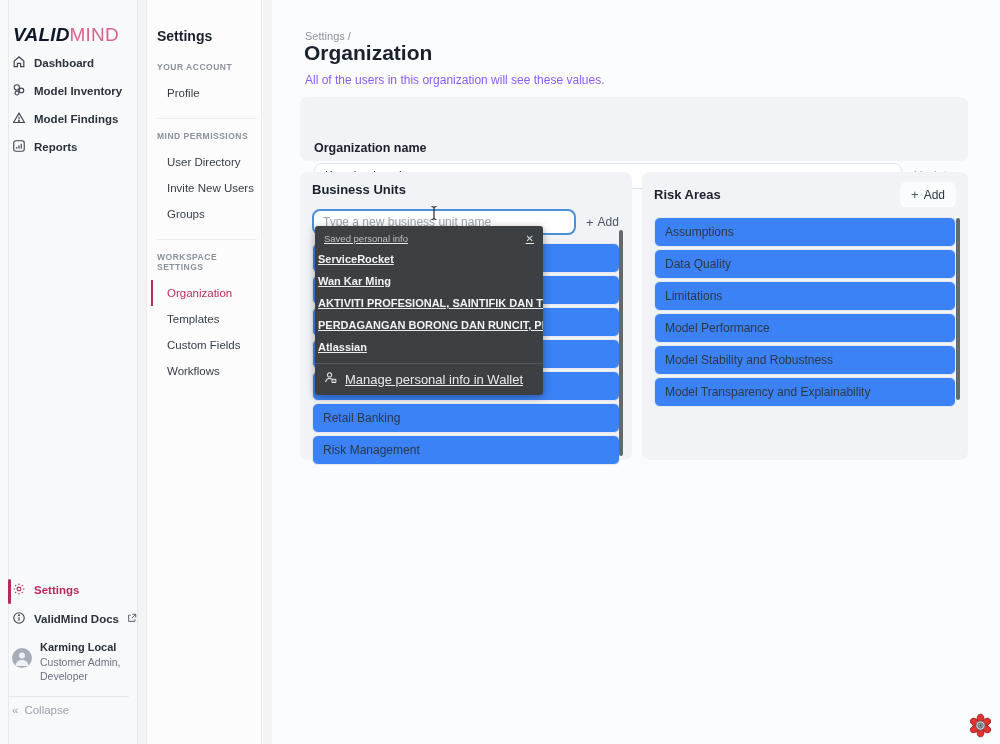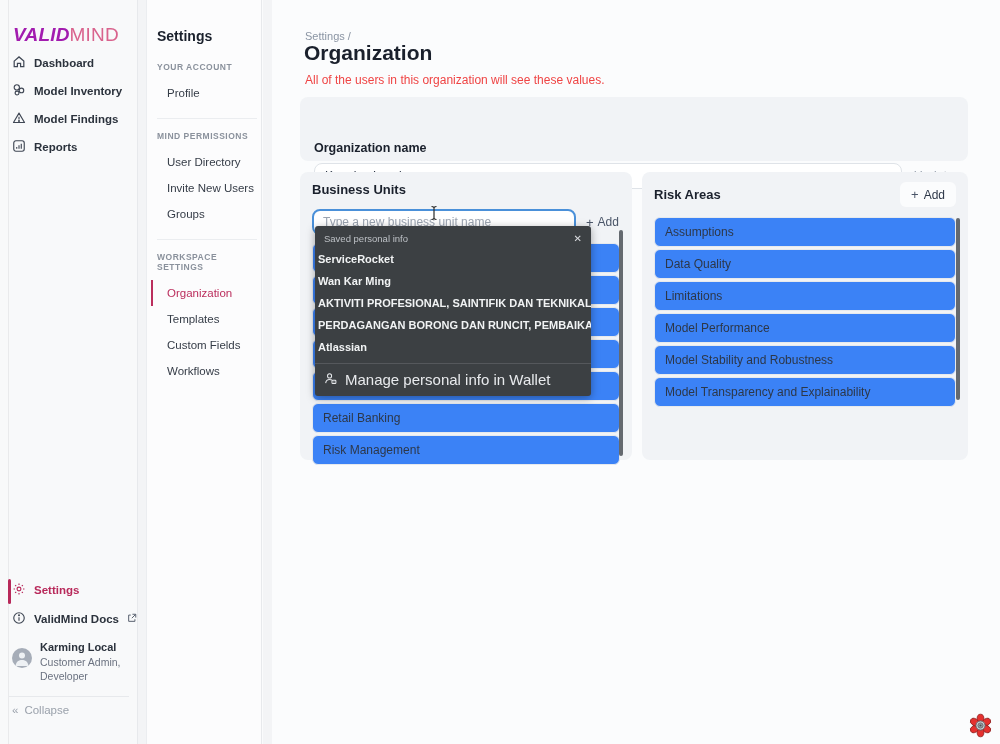--- a/index.html
+++ b/index.html
@@ -4,21 +4,21 @@
 <style>
   * { margin:0; padding:0; box-sizing:border-box; }
   html,body { width:1000px; height:744px; }
   body { font-family:"Liberation Sans", sans-serif; background:#fff; }
   .app { position:relative; width:1000px; height:744px; background:#fafbfc; overflow:hidden; }
 
   
   .sidebar { position:absolute; left:0; top:0; width:138px; height:744px; background:#f8f9fa; border-right:1px solid #e7e9ec; }
   .sidebar-inner-line { position:absolute; left:8px; top:0; width:1px; height:744px; background:#e9eaec; }
   .logo { position:absolute; left:13px; top:24px; font-size:19px; letter-spacing:.2px; }
-  .logo .bold { color:#a21caf; font-weight:800; font-style:italic;margin-top:35px; }
+  .logo .bold { color:#0f172a; font-weight:800; font-style:italic;margin-top:35px; }
   .logo .light { color:#d9638d; font-weight:400; }
   .side-item { position:absolute; left:12px; display:flex; align-items:center; gap:8px; font-size:11.5px; font-weight:600; color:#2b323c; cursor:pointer; }
   .side-item svg { flex:0 0 auto; }
   .si-dash { top:55px; } .si-inv { top:83px; } .si-find { top:111px; } .si-rep { top:139px; }
   .si-settings { top:582px; color:#b8295a; }
   .settings-bar { position:absolute; left:8px; top:579px; width:3px; height:25px; background:#b8295a; border-radius:2px; }
   .si-docs { top:611px; }
   .user-block { position:absolute; left:12px; top:640px; width:118px; display:flex; gap:8px; cursor:pointer; }
   .avatar { width:20px; height:20px; border-radius:50%; background:#a6adb8; position:relative; overflow:hidden; flex:0 0 auto; margin-top:8px; }
   .user-text { font-size:10.5px; color:#6b7280; line-height:1.35; }
@@ -34,21 +34,21 @@
   .sn-title { font-size:14px; font-weight:700; color:#1a202c; margin-bottom:18px; }
   .sn-section-label { font-size:8.5px; letter-spacing:.5px; color:#8a919c; font-weight:700; margin:0 0 8px 0; }
   .sn-item { font-size:11.5px; color:#353c47; padding:7px 0 7px 10px; cursor:pointer; position:relative; }
   .sn-item.active { color:#bb2e5d; border-left:2px solid #bb2e5d; margin-left:-6px; padding-left:14px; }
   .sn-divider { height:1px; background:#ebedf0; margin:12px 4px 12px 0; }
 
   
   .main { position:absolute; left:272px; top:0; width:728px; height:744px; background:#fbfcfd; }
   .breadcrumb { position:absolute; left:33px; top:30px; font-size:11px; color:#8a94a3; }
   .page-title { position:absolute; left:32px; top:41px; font-size:21px; font-weight:700; color:#1a202c; }
-  .page-subtitle { position:absolute; left:33px; top:73px; font-size:12px; color:#ef4444; }
+  .page-subtitle { position:absolute; left:33px; top:73px; font-size:12px; color:#8b5cf6; }
 
   .card { position:absolute; background:#f1f3f6; border-radius:8px; }
   .card-org { left:28px; top:97px; width:668px; height:64px; padding:10px 14px; }
   .org-label { font-size:12.5px; font-weight:700; color:#1a202c;margin-top:34px; }
   .org-row { display:flex; align-items:center; margin-top:8px; gap:12px; }
   .org-input { width:594px; height:26px; background:#fff; border:1px solid #dfe3e8; border-radius:8px; font-size:12px; color:#2d3748; padding:0 10px; font-family:"Liberation Sans",sans-serif; }
   .update-btn { font-size:12.5px; color:#97a0ad; background:none; border:none; cursor:pointer; font-family:"Liberation Sans",sans-serif; }
 
   .card-bu { left:28px; top:172px; width:332px; height:288px; padding:10px 12px; }
   .card-ra { left:370px; top:172px; width:326px; height:288px; padding:10px 12px; }
@@ -61,26 +61,26 @@
   .add-chip-btn { display:flex; gap:5px; align-items:center; font-size:12px; color:#2d3748; background:#fbfcfd; border:none; border-radius:6px; padding:5px 11px; cursor:pointer; font-family:"Liberation Sans",sans-serif; }
   .plus { font-size:13px; color:#4a5568; }
   .item-list { margin-top:8px; }
   .card-ra .item-list { margin-top:10px; }
   .item-row { height:30px; line-height:29px; background:#3b82f6; border:1px solid #e6e9ed; border-radius:6px; font-size:12px; color:#2d3748; padding-left:10px; margin-bottom:2px; cursor:pointer; white-space:nowrap; overflow:hidden; }
   .scroll-thumb { position:absolute; width:4px; background:#64696f; border-radius:3px; }
   .thumb-bu { right:9px; top:58px; height:226px; }
   .thumb-ra { right:8px; top:46px; height:182px; }
 
   
-  .autofill { position:absolute; left:315px; top:226px; width:276px; background:#3c4043; border-radius:3px; box-shadow:0 2px 8px rgba(0,0,0,.35); z-index:20; color:#e8eaed; }
+  .autofill { position:absolute; left:315px; top:226px; width:228px; background:#3c4043; border-radius:3px; box-shadow:0 2px 8px rgba(0,0,0,.35); z-index:20; color:#e8eaed;text-decoration:underline; }
   .af-header { display:flex; justify-content:space-between; align-items:center; padding:7px 9px 4px 9px; font-size:9.5px; color:#bdc1c6; }
   .af-close { color:#dadce0; font-size:10px; cursor:pointer; }
   .af-item { font-size:11px; font-weight:700; color:#f1f3f4; padding:0 3px; height:22px; line-height:22px; white-space:nowrap; overflow:hidden; cursor:pointer; }
   .af-divider { height:1px; background:#55585c; margin-top:5px; }
-  .af-footer { display:flex; align-items:flex-start; gap:8px; font-size:15px; color:#e8eaed; padding:7px 1px 8px 9px; cursor:pointer; }
+  .af-footer { display:flex; align-items:center; gap:8px; font-size:13px; color:#e8eaed; padding:7px 1px 8px 9px; cursor:pointer; }
 
   .text-cursor { position:absolute; left:429px; top:205px; z-index:25; }
   .flower { position:absolute; left:967px; top:712px; z-index:30; }
 </style>
 </head>
 <body>
 
 <div class="app">
 
   <nav class="sidebar">

